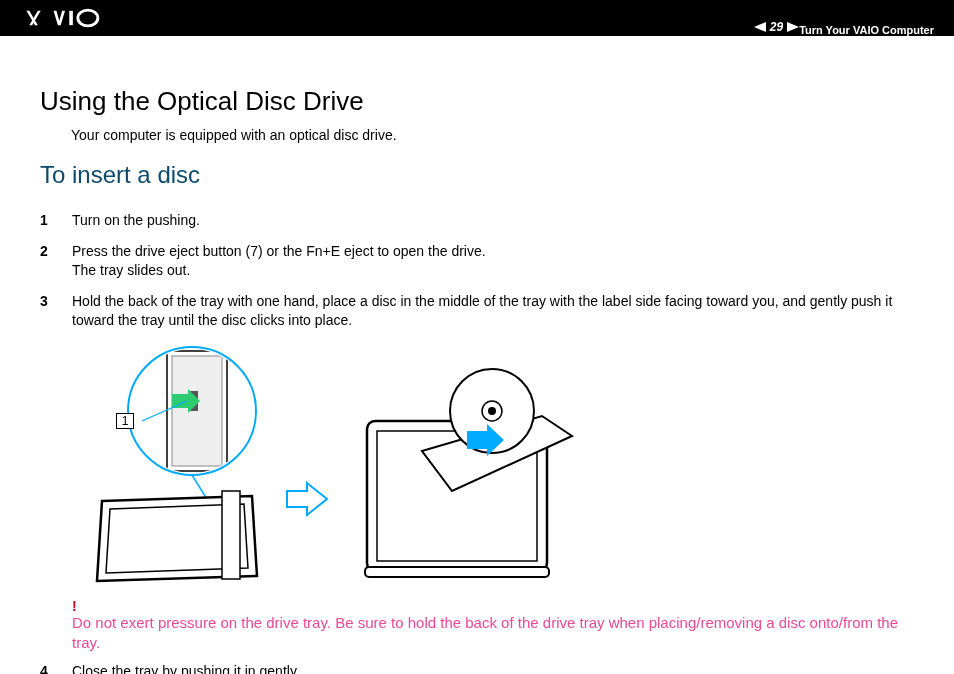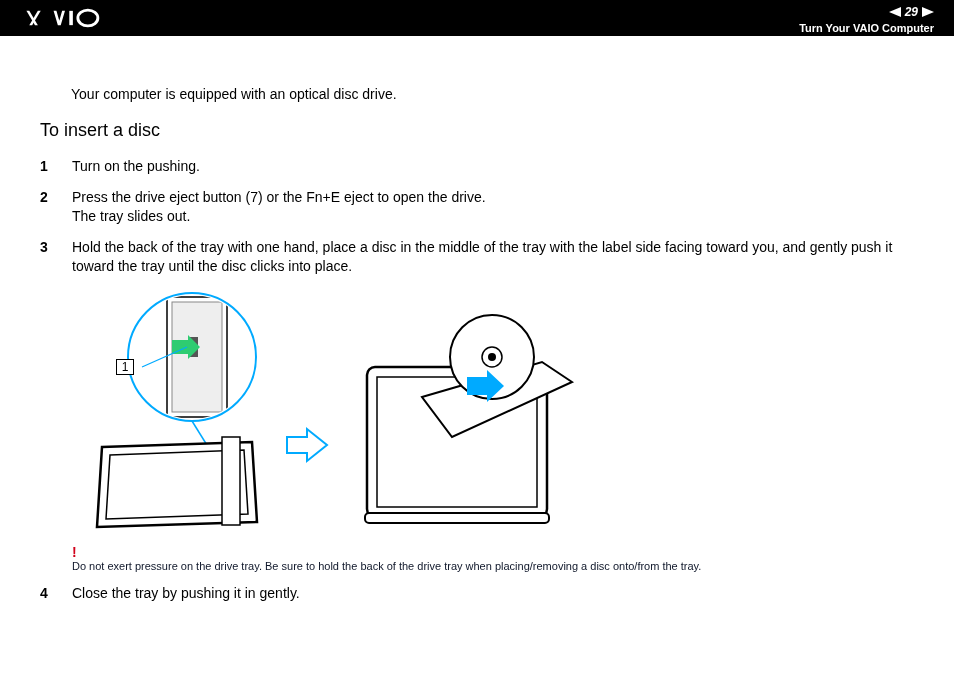--- a/index.html
+++ b/index.html
@@ -22,21 +22,21 @@
     position: relative;
   }
   .vaio-logo {
     display: flex;
     align-items: center;
     height: 36px;
   }
   .vaio-logo svg { height: 20px; }
   .header-right {
     display: flex;
-    flex-direction: column;
+    flex-direction: row;
     align-items: flex-end;
     justify-content: center;
     height: 36px;
   }
   .page-nav {
     display: flex;
     align-items: center;
     gap: 4px;
   }
   .page-num {
@@ -63,24 +63,24 @@
     color: #000;
     margin-bottom: 10px;
   }
   .intro {
     font-size: 14px;
     color: #000;
     margin-bottom: 18px;
     margin-left: 31px;
   }
   .subheading {
-    font-size: 18px;
-    color: #000000;
+    font-size: 24px;
+    color: #0c4a6e;
     font-weight: 400;
-    margin-bottom: 16px;
+    margin-bottom: 22px;
   }
   .step {
     display: flex;
     margin-bottom: 12px;
     font-size: 14px;
     line-height: 1.35;
   }
   .step-num {
     font-weight: bold;
     width: 32px;
@@ -100,22 +100,22 @@
     margin-top: 4px;
     margin-bottom: 10px;
   }
   .warning-mark {
     color: #d0021b;
     font-weight: bold;
     font-size: 14px;
     line-height: 1;
   }
   .warning-text {
-    font-size: 11px;
-    color: #0f172a;
+    font-size: 15px;
+    color: #ec4899;
     line-height: 1.3;
   }
   .callout-box {
     position: absolute;
     border: 1px solid #000;
     background: #fff;
     font-size: 12px;
     width: 18px;
     height: 16px;
     display: flex;
@@ -148,20 +148,21 @@
         <svg width="12" height="10">
             <polygon points="0,0 12,5 0,10" fill="#fff"></polygon>
           </svg>
       </span>
     </div>
     <div class="section-name">Turn Your VAIO Computer</div>
   </div>
 </div>
 
 <div class="content">
+  <h1 class="page-title">Using the Optical Disc Drive</h1>
   <p class="intro">Your computer is equipped with an optical disc drive.</p>
   <h2 class="subheading">To insert a disc</h2>
 
   <div class="step">
     <div class="step-num">1</div>
     <div class="step-text">Turn on the pushing.</div>
   </div>
 
   <div class="step">
     <div class="step-num">2</div>

